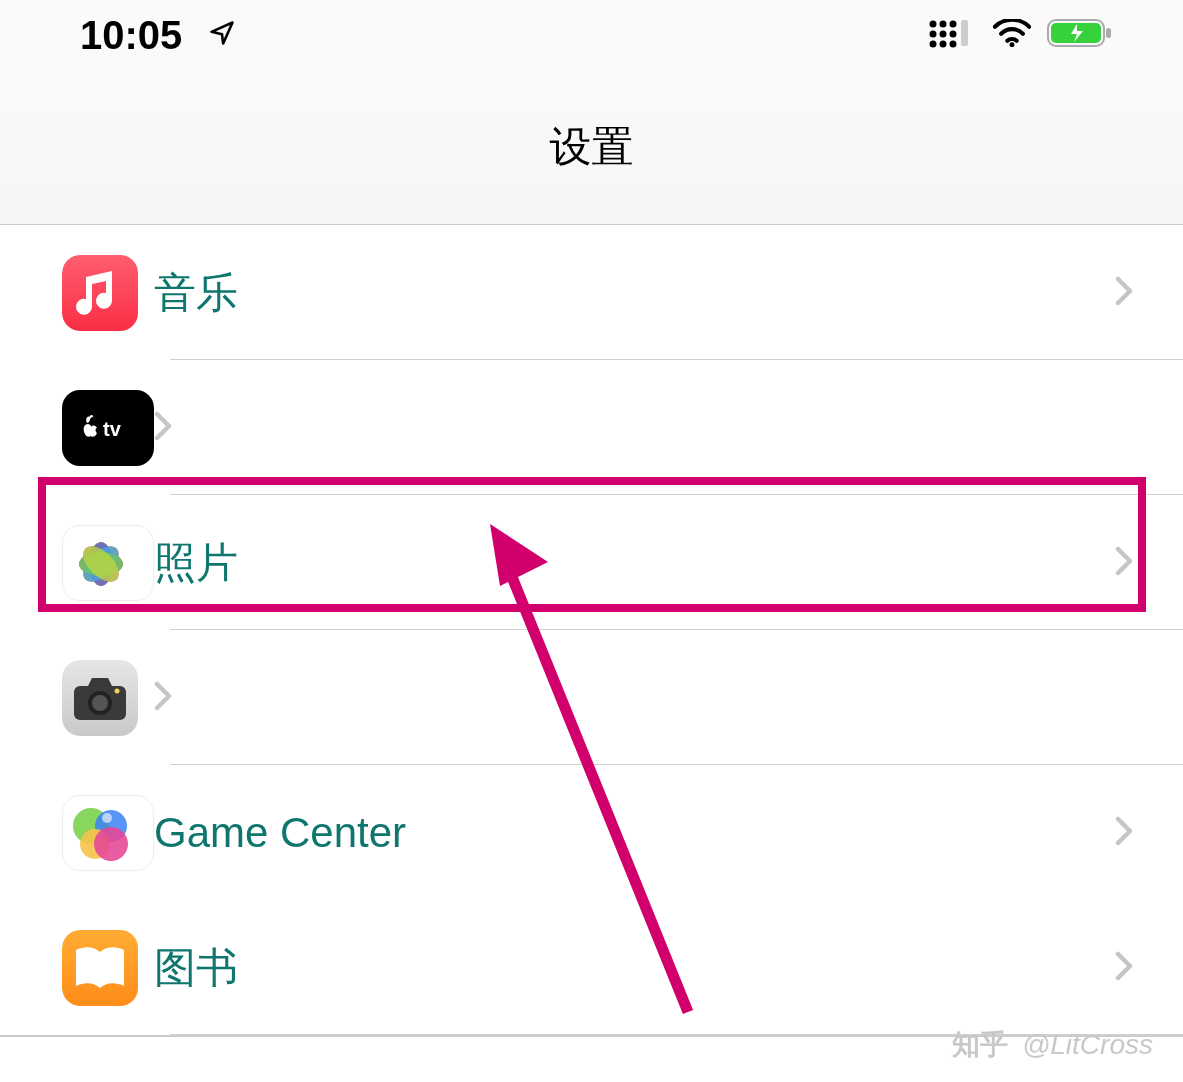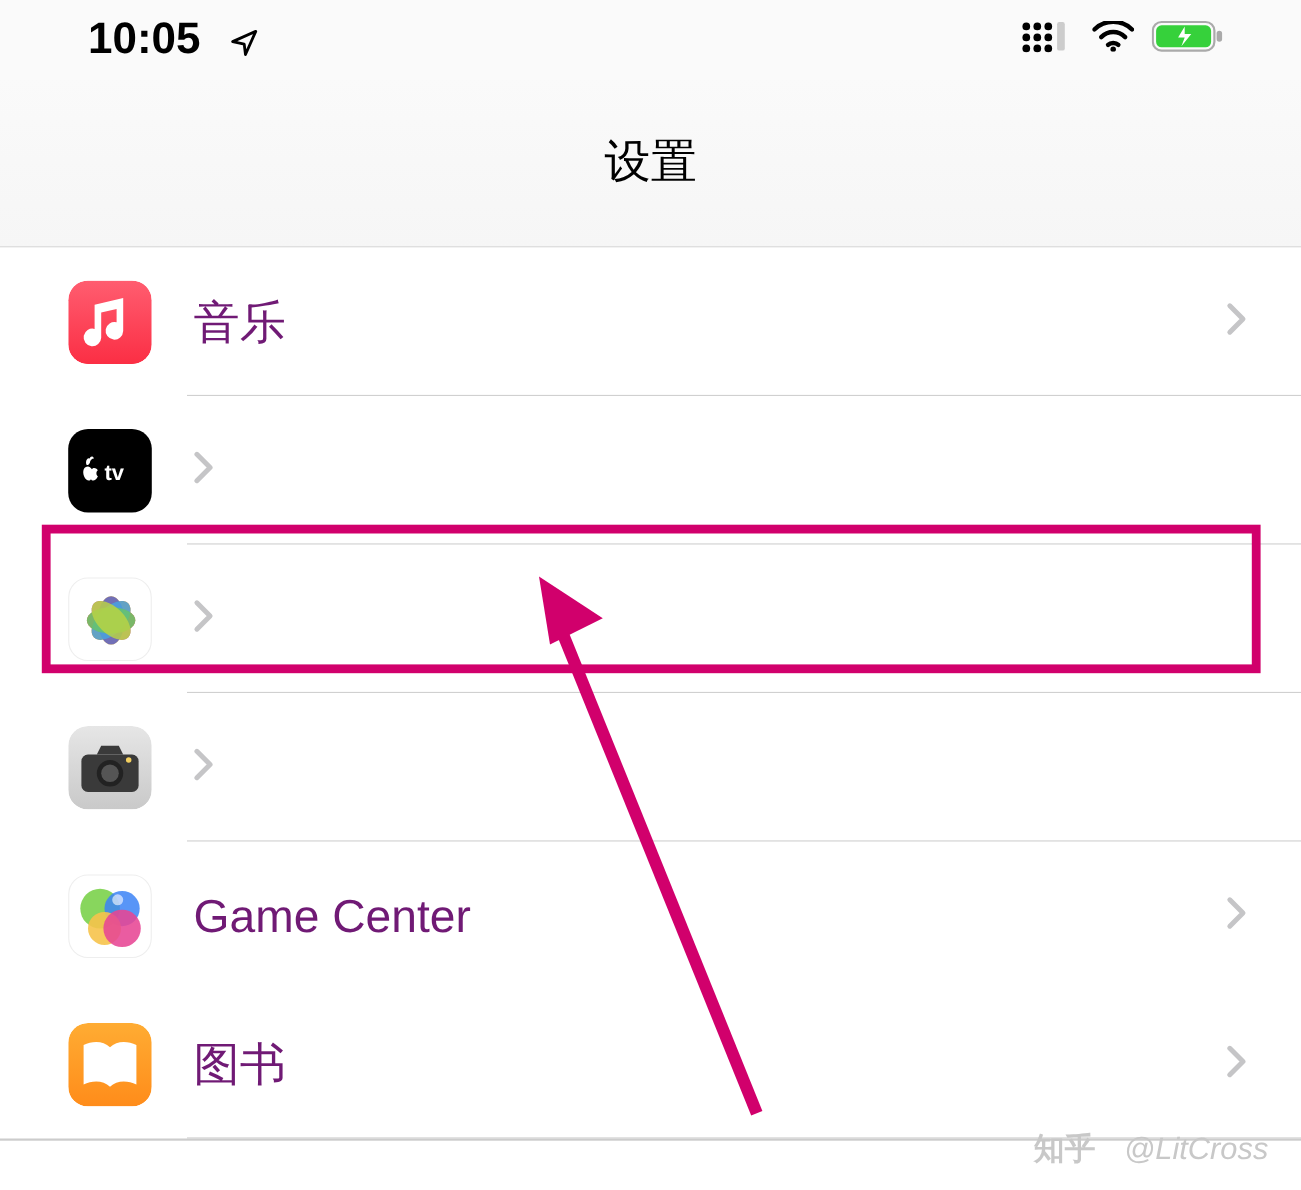--- a/index.html
+++ b/index.html
@@ -14,21 +14,21 @@
   .status-bar {
     height: 70px;
     display: flex;
     align-items: center;
     justify-content: space-between;
     padding: 0 70px 0 80px;
     background: #fafafa;
   }
   .status-left {
     display: flex;
-    align-items: flex-end;
+    align-items: center;
     gap: 26px;
   }
   .time {
     font-size: 40px;
     font-weight: 600;
     color: #000;
   }
   .status-right {
     display: flex;
     align-items: center;
@@ -59,31 +59,30 @@
   }
   .row-sep {
     position: absolute;
     bottom: 0;
     left: 170px;
     right: 0;
     height: 1px;
     background: #d0d0d0;
   }
   .app-icon {
-    width: 76px;
+    width: 92px;
     height: 76px;
     border-radius: 18px;
     flex-shrink: 0;
-    margin-right: 38px;
     position: relative;
     overflow: hidden;
   }
   .row-label {
     font-size: 42px;
-    color: #701a75;
+    color: #0f766e;
     flex: 1;
   }
   .chevron {
     flex-shrink: 0;
   }
   .list-end {
     height: 2px;
     background: #ccc;
   }
   .highlight-box {
@@ -97,21 +96,21 @@
   }
   .watermark {
     position: absolute;
     right: 30px;
     bottom: 18px;
     color: #c8c8c8;
     font-size: 28px;
     font-style: italic;
     display: flex;
     align-items: center;
-    gap: 26px;
+    gap: 14px;
   }
   .watermark-logo {
     font-style: normal;
     font-weight: 700;
   }
 </style>
 </head>
 <body>
 
 <div class="status-bar">
@@ -208,20 +207,21 @@
           <ellipse rx="12" ry="22" fill="#f58b00" opacity="0.85" transform="rotate(45)"></ellipse>
           <ellipse rx="12" ry="22" fill="#e94d3c" opacity="0.85" transform="rotate(90)"></ellipse>
           <ellipse rx="12" ry="22" fill="#c44fa2" opacity="0.85" transform="rotate(135)"></ellipse>
           <ellipse rx="12" ry="22" fill="#5960d0" opacity="0.85" transform="rotate(180)"></ellipse>
           <ellipse rx="12" ry="22" fill="#49a3e0" opacity="0.85" transform="rotate(225)"></ellipse>
           <ellipse rx="12" ry="22" fill="#66c56b" opacity="0.85" transform="rotate(270)"></ellipse>
           <ellipse rx="12" ry="22" fill="#b8d244" opacity="0.85" transform="rotate(315)"></ellipse>
         </g>
       </svg>
     </div>
+    <div class="row-label">照片</div>
     <span class="chevron">
       <svg width="18" height="30" viewBox="0 0 12 20">
           <path d="M2 2 L10 10 L2 18" fill="none" stroke="#c5c5c7" stroke-width="3" stroke-linecap="round" stroke-linejoin="round"></path>
         </svg>
     </span>
     <div class="row-sep"></div>
   </div>
 
   <div class="row">
     <div class="app-icon">

